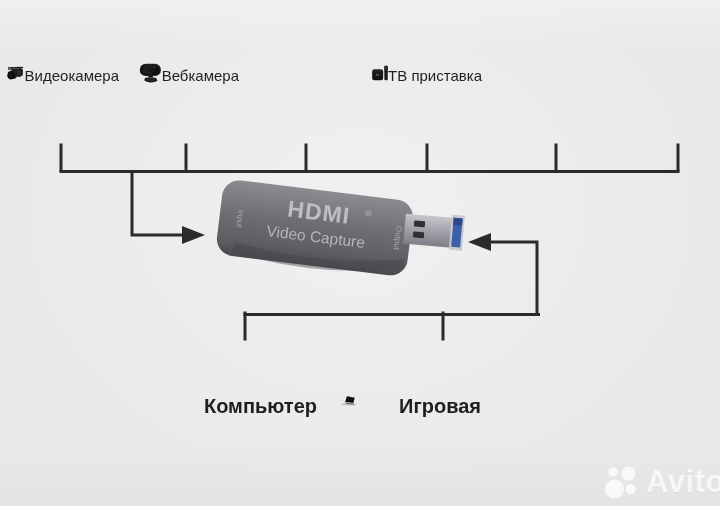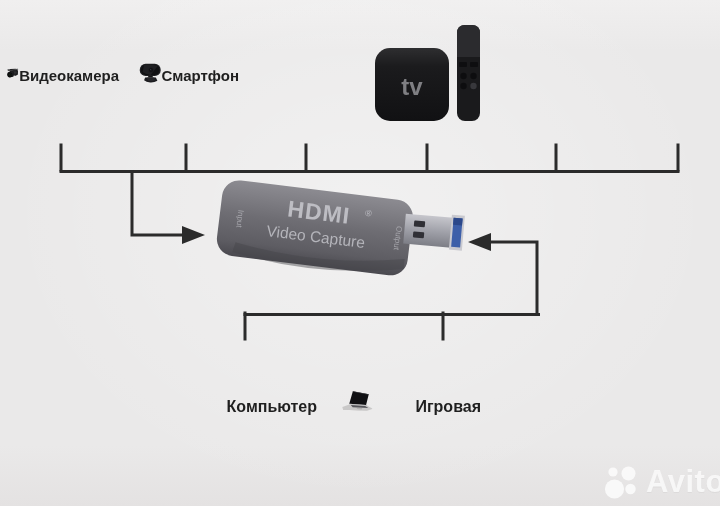--- a/index.html
+++ b/index.html
@@ -3,22 +3,22 @@
 <meta charset="utf-8">
 <style>
   html,body{margin:0;padding:0;background:#cfcfcf;font-family:"Liberation Sans",sans-serif;}
   .stage{
     position:relative;width:720px;height:506px;overflow:hidden;
     background:
       radial-gradient(ellipse at 50% 42%, rgba(255,255,255,0.35), rgba(0,0,0,0) 70%),
       linear-gradient(#f0efef, #eae9e9 10%, #eae9e9 88%, #e4e2e2);
   }
   .col{position:absolute;display:flex;flex-direction:row;align-items:center;justify-content:flex-end;}
-  .src-label{font-size:15px;font-weight:bold;color:#1f1f1f;white-space:nowrap;margin-top:5px;line-height:18px;}
-  .dst-label{font-size:16px;font-weight:bold;color:#1f1f1f;white-space:nowrap;margin-top:10px;line-height:19px;padding-left:42px;}
+  .src-label{font-size:15px;font-weight:normal;color:#1f1f1f;white-space:nowrap;margin-top:5px;line-height:18px;}
+  .dst-label{font-size:20px;font-weight:bold;color:#1f1f1f;white-space:nowrap;margin-top:10px;line-height:19px;padding-left:42px;}
   .lines{position:absolute;left:0;top:0;width:720px;height:506px;}
   .capture{position:absolute;left:192px;top:176px;width:292px;height:124px;}
   .watermark{position:absolute;left:604px;top:463px;display:flex;align-items:center;gap:4px;opacity:0.9;}
   .watermark-text{
     font-size:31px;font-weight:bold;color:rgba(255,255,255,0.82);
     letter-spacing:0.5px;text-shadow:0 1px 1px rgba(120,120,120,0.10);
   }
   svg{display:block;}
 </style>
 </head>
@@ -69,21 +69,21 @@
       <rect x="8" y="10" width="72" height="40" rx="19" fill="#101012"></rect>
       <path d="M20 10 Q50 8 74 14 L46 50 Q24 46 14 38 Z" fill="#2c2c30" opacity="0.55"></path>
       <circle cx="47" cy="30" r="10" fill="#1a1a1e"></circle>
       <circle cx="47" cy="30" r="6.5" fill="#0b0b0d"></circle>
       <circle cx="47" cy="30" r="3" fill="#2a2a30"></circle>
       <circle cx="44.5" cy="27.5" r="1.5" fill="#6a6a72"></circle>
       <rect x="36" y="53" width="18" height="7" fill="#161618"></rect>
       <path d="M24 60 L66 60 L72 72 Q60 80 44 79 Q28 78 20 70 Z" fill="#1c1c1f"></path>
       <path d="M30 60 L60 60 L63 70 Q50 75 36 73 Z" fill="#26262a"></path>
     </svg>
-    <div class="src-label">Смартфон</div>
+    <div class="src-label">Вебкамера</div>
   </div>
 
 
   <div class="col" style="left:372px;top:8px;width:110px;height:130px;">
     <svg width="108" height="98" viewBox="0 0 108 98">
       <defs>
         <linearGradient id="tvg" x1="0" y1="0" x2="0" y2="1">
           <stop offset="0" stop-color="#2e2e30"></stop>
             <stop offset="0.25" stop-color="#1b1b1d"></stop>
             <stop offset="1" stop-color="#111113"></stop>
@@ -93,20 +93,21 @@
       <text x="38" y="71" font-size="24" font-weight="600" fill="#7f7f83" text-anchor="middle">tv</text>
       <rect x="83" y="1" width="23" height="96" rx="8" fill="#1a1a1c"></rect>
       <path d="M83 9 Q83 1 91 1 L98 1 Q106 1 106 9 L106 33 L83 33 Z" fill="#2b2b2e"></path>
       <rect x="85" y="38" width="8" height="5" rx="1" fill="#0e0e10"></rect>
       <rect x="96" y="38" width="8" height="5" rx="1" fill="#0e0e10"></rect>
       <circle cx="89.5" cy="52" r="3.2" fill="#0d0d0f"></circle>
       <circle cx="99.5" cy="52" r="3.2" fill="#0d0d0f"></circle>
       <circle cx="89.5" cy="62" r="3.2" fill="#0d0d0f"></circle>
       <circle cx="99.5" cy="62" r="3.2" fill="#38383c"></circle>
     </svg>
+    <div class="src-label">ТВ приставка</div>
   </div>
 
 
 
   <div class="capture">
     <svg width="292" height="124" viewBox="0 0 292 124">
       <defs>
         <linearGradient id="bodyg" x1="0" y1="0" x2="0" y2="1">
           <stop offset="0" stop-color="#8c8b91"></stop>
             <stop offset="0.45" stop-color="#6e6d73"></stop>

